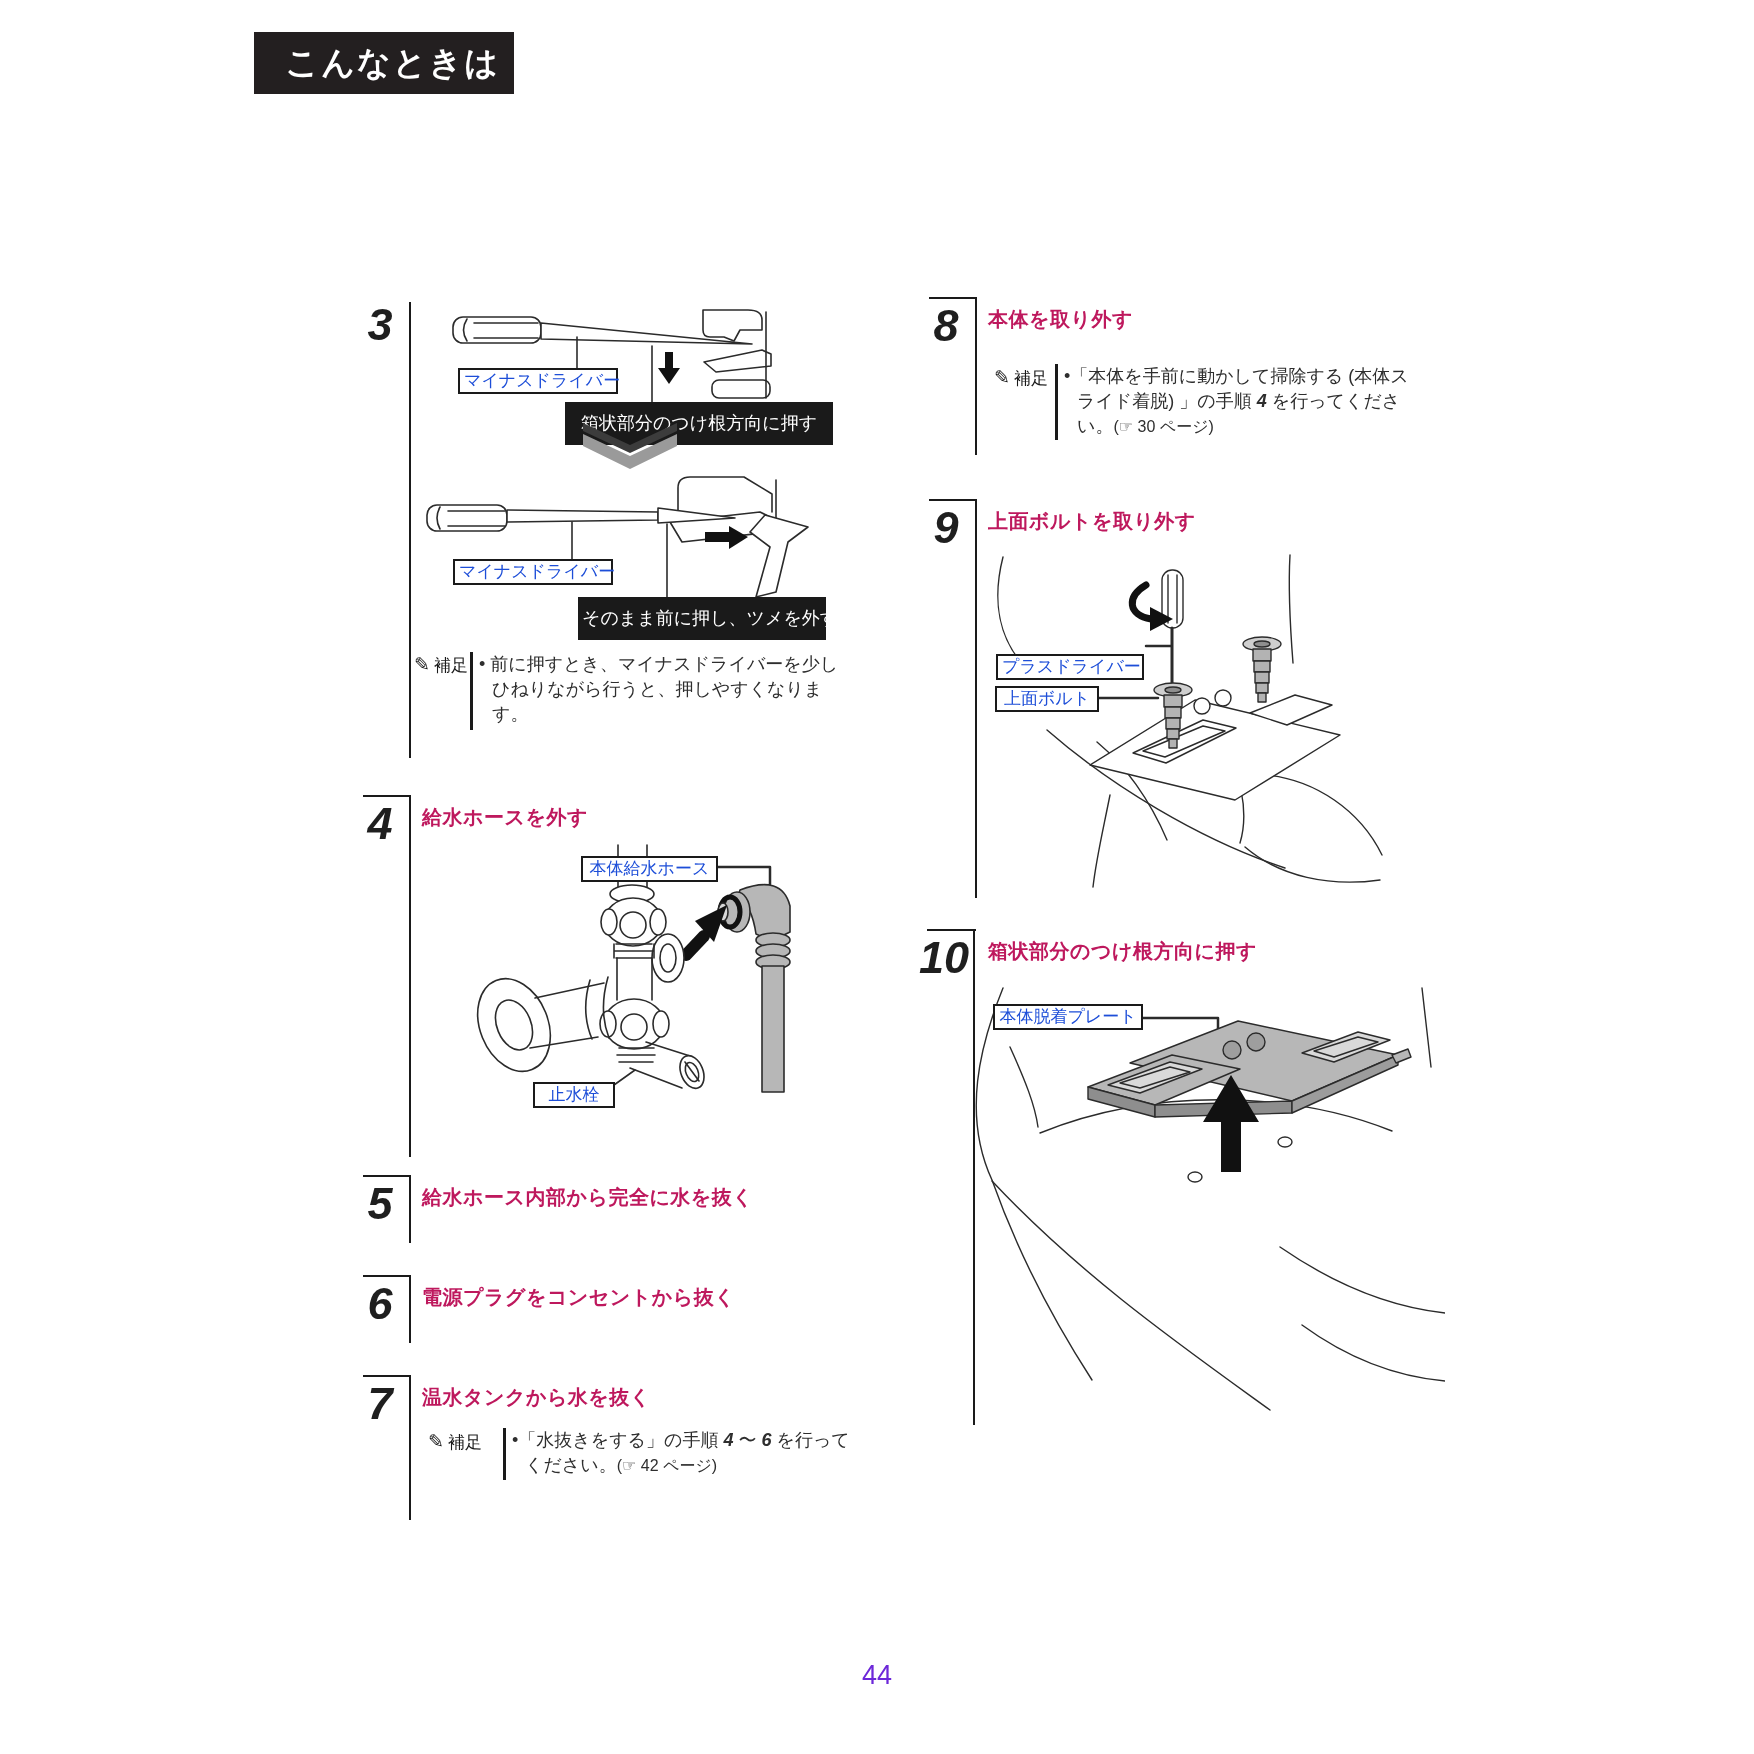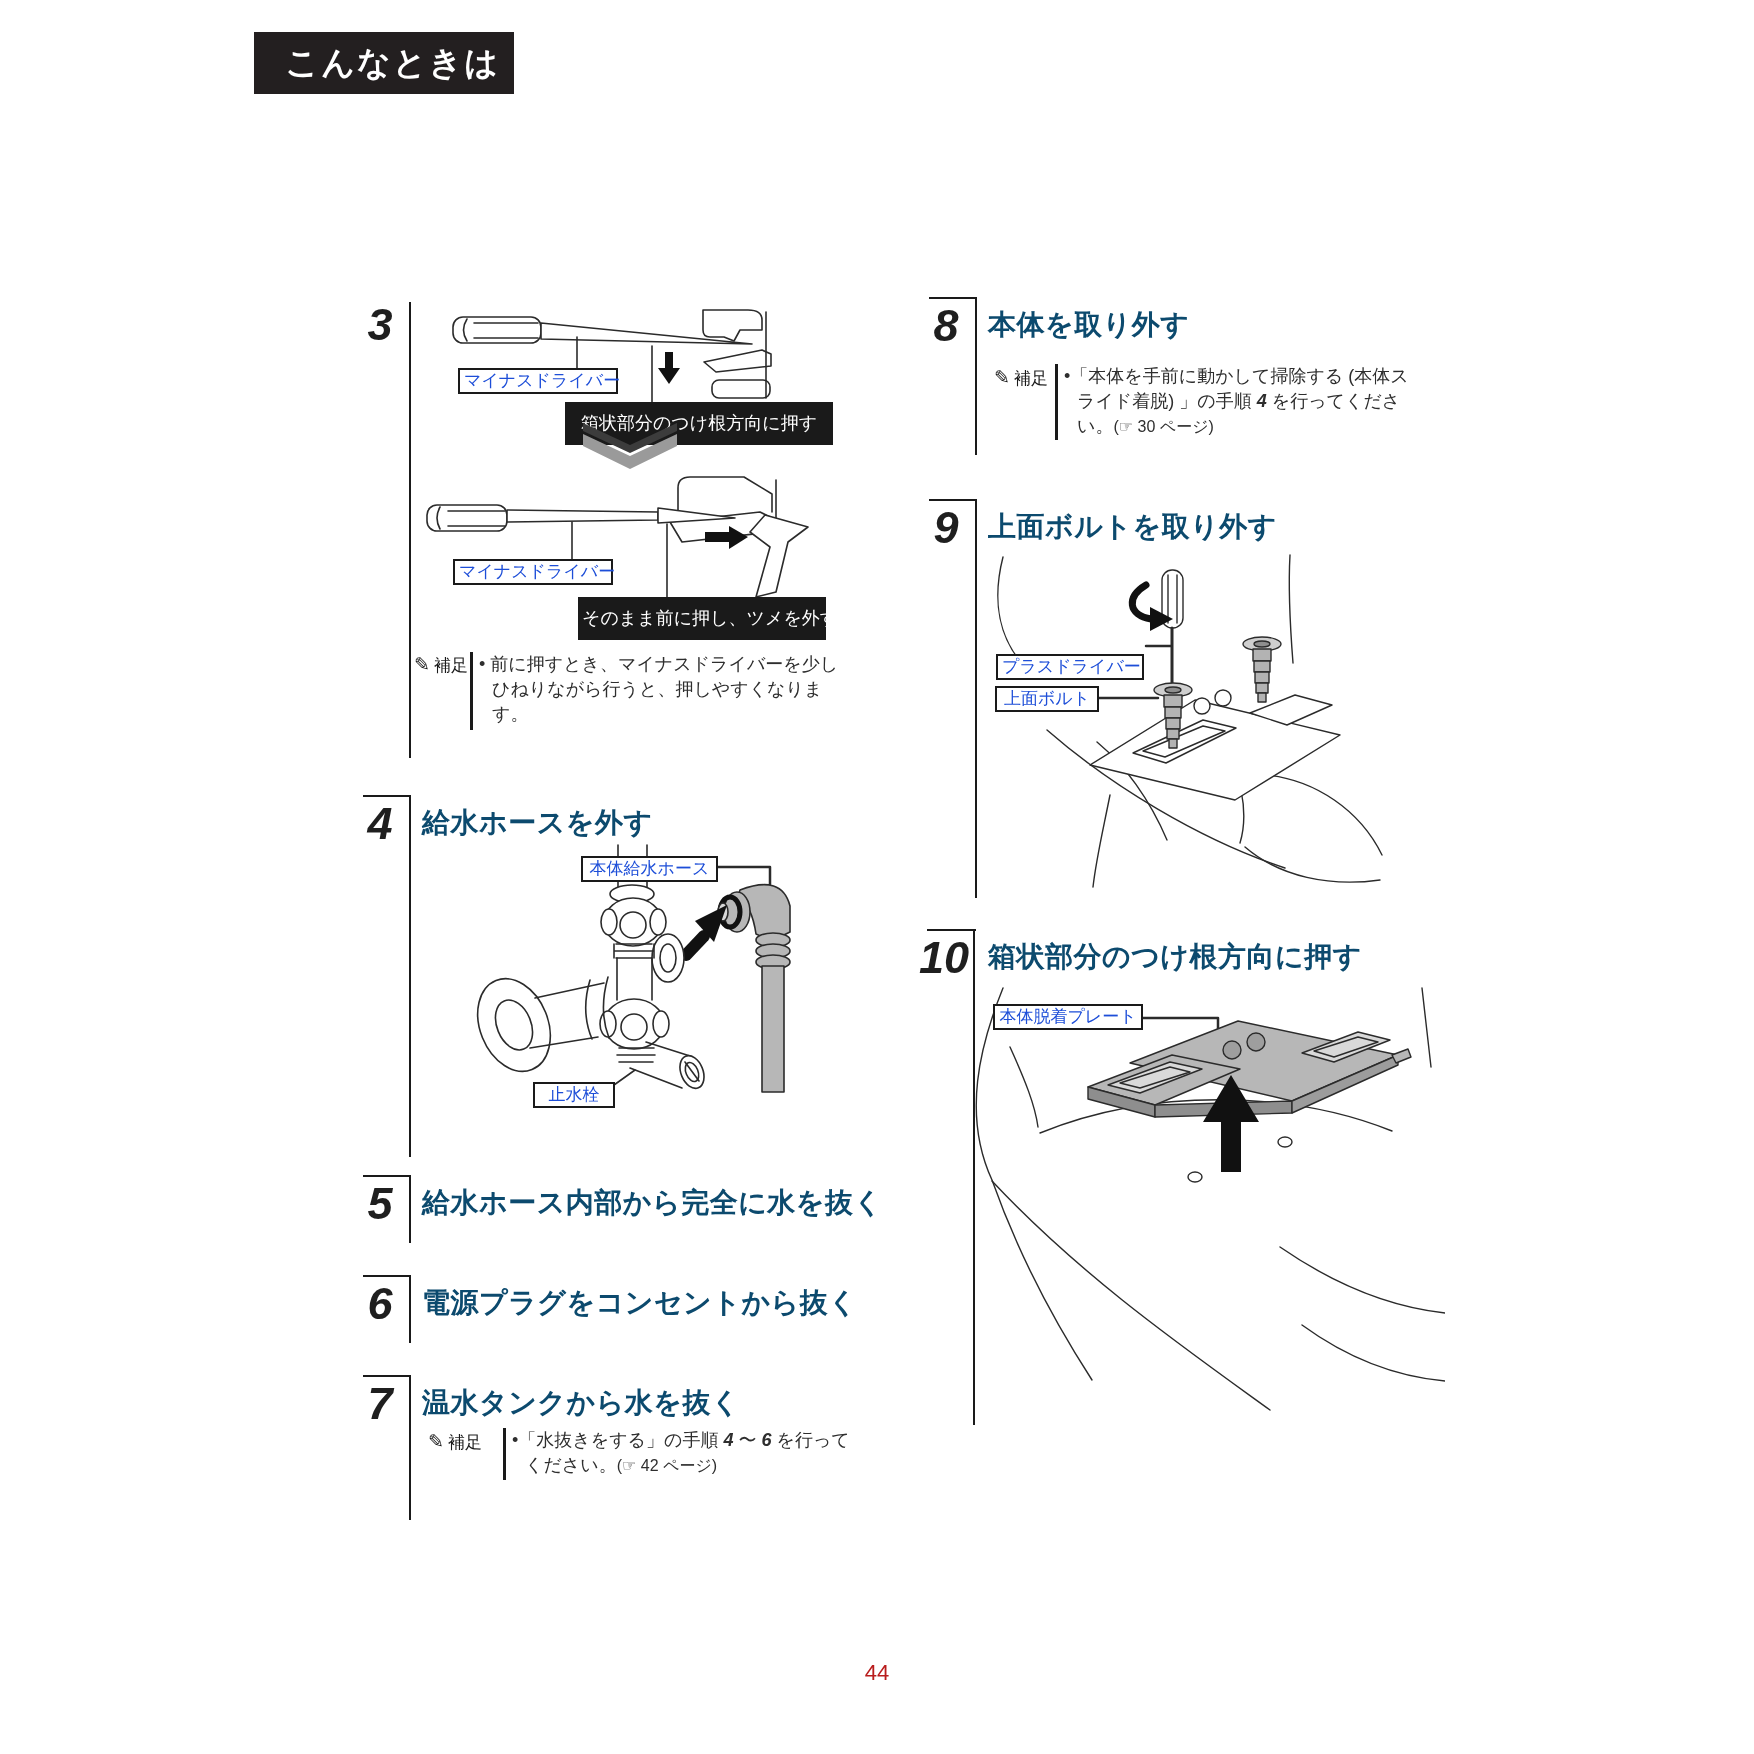--- a/index.html
+++ b/index.html
@@ -9,34 +9,34 @@
   
   .badge{background:#231f20;color:#fff;font-weight:bold;font-size:33px;line-height:62px;
          text-align:right;padding-right:14px;letter-spacing:2px;box-sizing:border-box;}
   .title-block{border-left:3px solid #3a3a3a;border-bottom:3px solid #4a4a4a;box-sizing:border-box;}
   .title-text{position:absolute;left:14px;bottom:8px;font-size:42px;font-weight:400;color:#2b2b2b;
               letter-spacing:1px;white-space:nowrap;}
   
   .stepnum{font-style:italic;font-weight:bold;font-size:45px;line-height:1;color:#1f1f1f;text-align:center;}
   .vline{width:2px;background:#1a1a1a;}
   .toprule{height:2px;background:#1a1a1a;}
-  .heading{font-size:28px;font-weight:bold;color:#0c4a6e;white-space:nowrap;letter-spacing:0.5px;text-align:right;}
+  .heading{font-size:20px;font-weight:bold;color:#be185d;white-space:nowrap;letter-spacing:0.5px;text-align:right;}
   
   .label{box-sizing:border-box;border:2px solid #1a1a1a;background:#fff;font-size:17px;line-height:20px;
          text-align:center;padding:1px 4px;white-space:nowrap;color:#1d4ed8;}
   .blabel{box-sizing:border-box;background:#1a1a1a;color:#fff;font-size:18px;line-height:23px;
           text-align:center;padding:10px 4px;white-space:nowrap;}
   
   .note-icon{font-size:19px;line-height:20px;color:#1a1a1a;}
   .note-label{font-size:17px;line-height:20px;color:#1a1a1a;white-space:nowrap;}
   .note-bar{width:3px;background:#1a1a1a;}
   .note-line{font-size:18px;line-height:25px;color:#2e2e2e;white-space:nowrap;}
   .indent{padding-left:13px;}
   .bn{font-weight:bold;font-style:italic;}
-  .pagenum{width:100%;text-align:center;font-size:22px;color:#b91c1c;}
+  .pagenum{width:100%;text-align:center;font-size:27px;color:#6d28d9;}
   svg{display:block;}
   svg path,svg line,svg rect,svg ellipse,svg circle,svg polygon,svg polyline{vector-effect:non-scaling-stroke;}
 </style>
 </head>
 <body>
 
 <div id="page">
 
   <div class="abs badge" style="left:254px;top:32px;width:260px;height:62px;">こんなときは</div>
 

